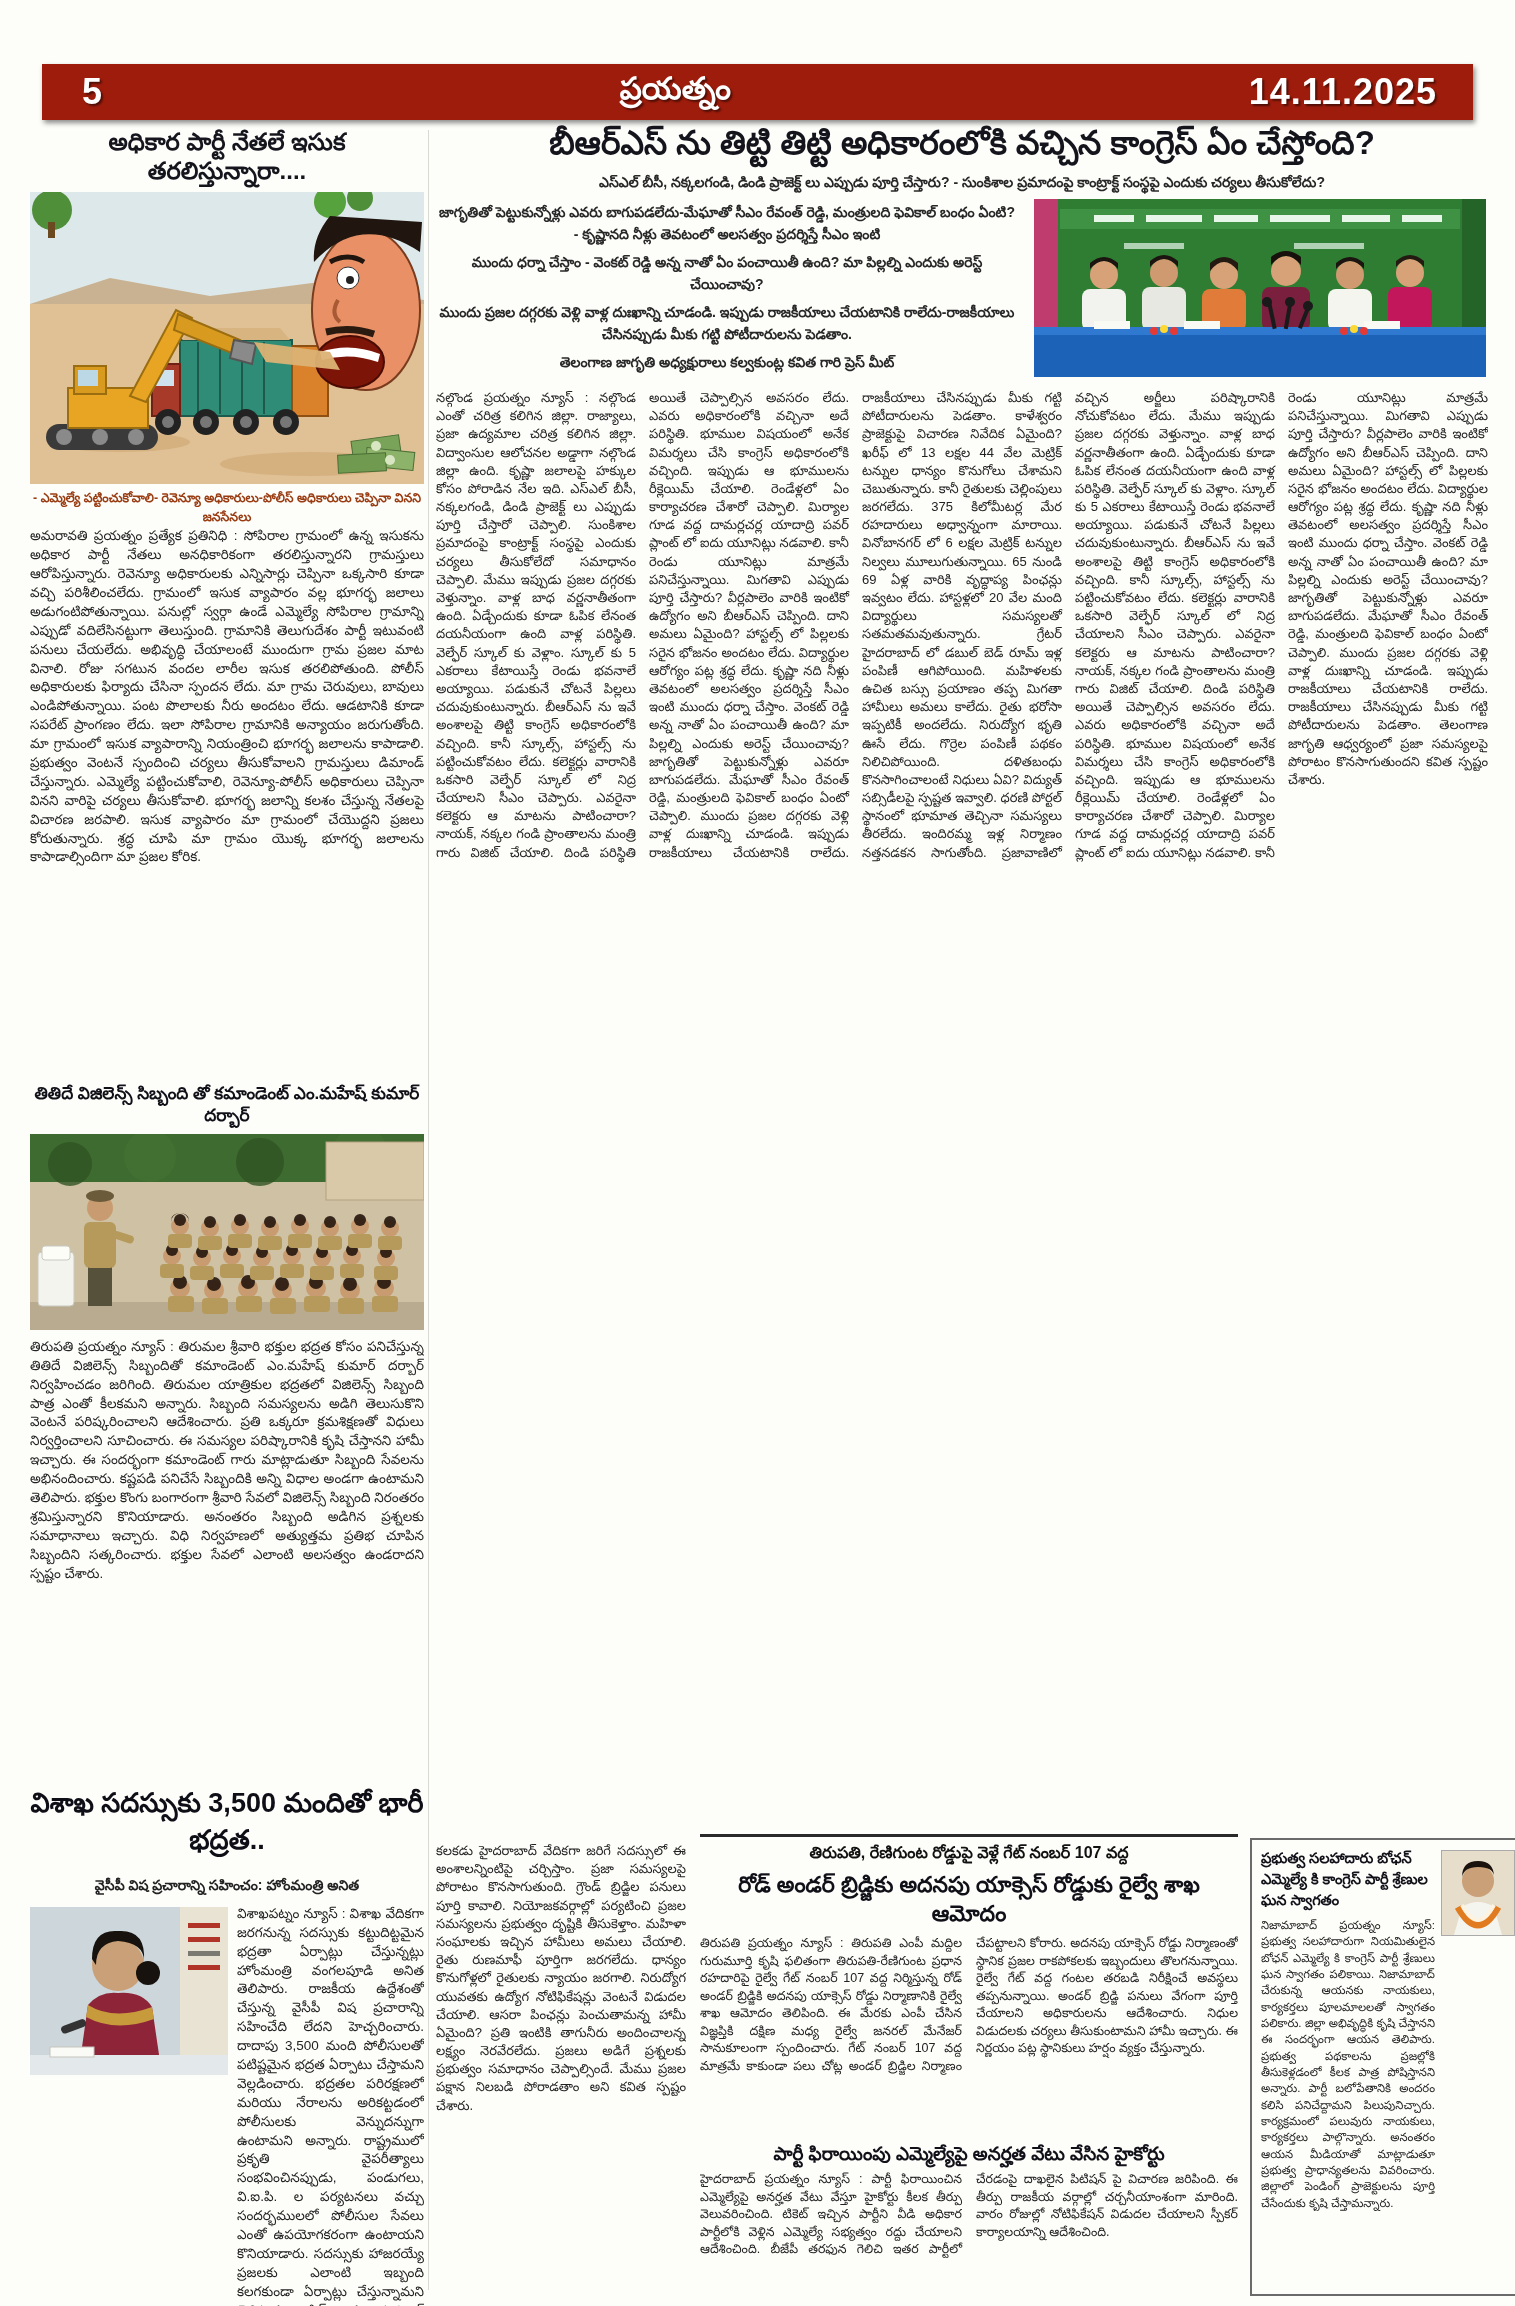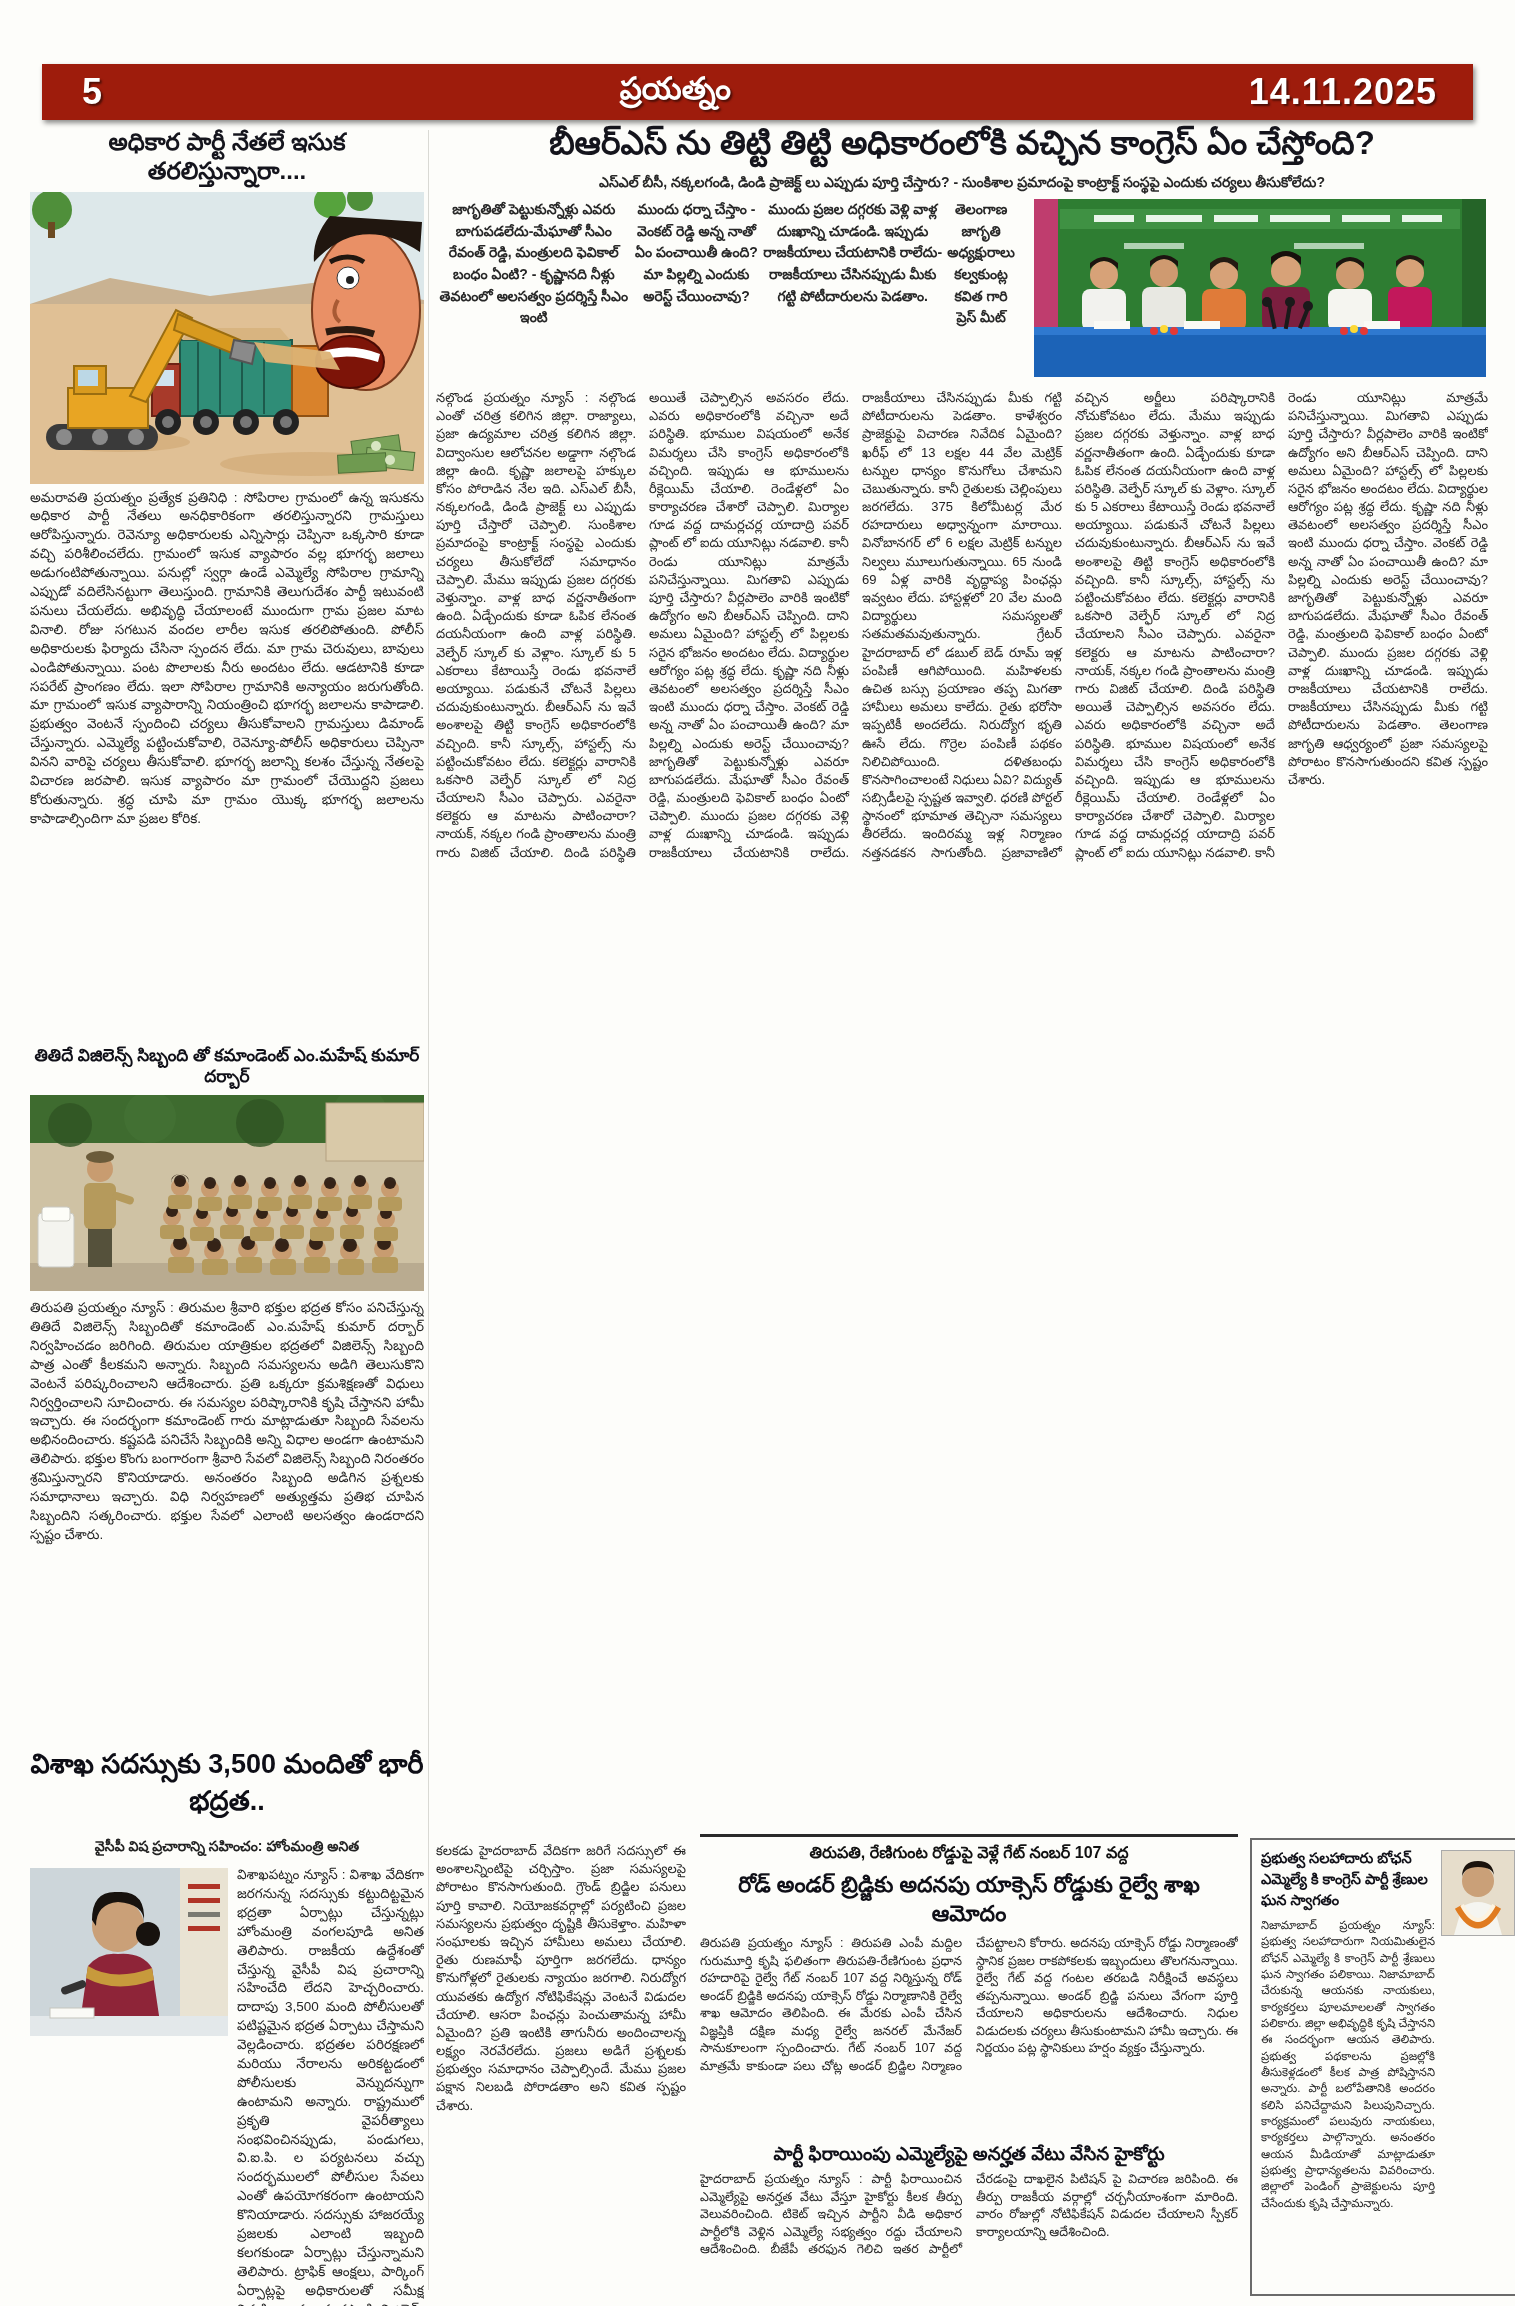--- a/index.html
+++ b/index.html
@@ -29,21 +29,21 @@
   .lc-headline3{margin-top:10px;font-size:27px;font-weight:bold;text-align:center;color:#0e0e16;}
   .lc-byline{margin-top:15px;font-size:14px;font-weight:bold;text-align:center;color:#222;}
   .lc-article3{margin-top:8px;height:455px;overflow:hidden;}
   .fig-vizag{float:left;width:198px;height:168px;margin:2px 9px 4px 0;}
   
   .main-art{position:absolute;left:436px;top:122px;width:1052px;}
   .main-headline{font-size:33px;font-weight:bold;text-align:center;color:#14141c;line-height:1.25;}
   .deck{font-weight:bold;font-size:14px;text-align:center;color:#272727;line-height:1.55;}
   .deck-first{margin-top:9px;}
   .deck-row{display:flex;margin-top:5px;}
-  .deck-left{width:582px;display:flex;flex-direction:row;justify-content:space-around;}
+  .deck-left{width:582px;display:flex;flex-direction:column;justify-content:space-around;}
   .fig-press{width:452px;height:178px;margin-left:16px;flex:none;}
   .main-body{margin-top:12px;height:1408px;column-count:5;column-gap:13px;}
   .main-cont{position:absolute;left:436px;top:1842px;width:250px;height:452px;}
   
   .bridge{position:absolute;left:700px;top:1834px;width:538px;border-top:3px solid #2a2a2a;padding-top:7px;}
   .kicker{font-size:16px;font-weight:bold;text-align:center;color:#111;}
   .bridge-headline{margin-top:5px;font-size:22px;font-weight:bold;text-align:center;color:#101018;line-height:1.3;}
   .bridge-body{margin-top:7px;height:198px;column-count:2;column-gap:14px;font-size:12.5px;}
   .court-headline{margin-top:9px;font-size:18.5px;font-weight:bold;text-align:center;color:#101018;line-height:1.3;}
   .court-body{margin-top:5px;height:100px;column-count:2;column-gap:14px;font-size:12.5px;}
@@ -134,20 +134,21 @@
           <rect x="322" y="246" width="48" height="18" fill="#7aa35a" stroke="#4c6e36" transform="rotate(-8 346 255)"></rect>
           <rect x="336" y="258" width="48" height="18" fill="#8db26a" stroke="#4c6e36" transform="rotate(6 360 267)"></rect>
           <rect x="308" y="262" width="48" height="18" fill="#6f9a50" stroke="#4c6e36" transform="rotate(-3 332 271)"></rect>
           <circle cx="346" cy="254" r="5" fill="#d8e6c2"></circle>
             <circle cx="360" cy="268" r="5" fill="#d8e6c2"></circle>
         </g>
       </svg>
     </div>
 
     <div class="photo-caption">
+      <div>- ఎమ్మెల్యే పట్టించుకోవాలి- రెవెన్యూ అధికారులు-పోలీస్ అధికారులు చెప్పినా వినని జనసేనలు</div>
     </div>
 
     <div class="bodytext lc-body1" style="font-size:13.5px;">అమరావతి ప్రయత్నం ప్రత్యేక ప్రతినిధి : సోపిరాల గ్రామంలో ఉన్న ఇసుకను అధికార పార్టీ నేతలు అనధికారికంగా తరలిస్తున్నారని గ్రామస్తులు ఆరోపిస్తున్నారు. రెవెన్యూ అధికారులకు ఎన్నిసార్లు చెప్పినా ఒక్కసారి కూడా వచ్చి పరిశీలించలేదు. గ్రామంలో ఇసుక వ్యాపారం వల్ల భూగర్భ జలాలు అడుగంటిపోతున్నాయి. పనుల్లో స్వర్గా ఉండే ఎమ్మెల్యే సోపిరాల గ్రామాన్ని ఎప్పుడో వదిలేసినట్టుగా తెలుస్తుంది. గ్రామానికి తెలుగుదేశం పార్టీ ఇటువంటి పనులు చేయలేదు. అభివృద్ధి చేయాలంటే ముందుగా గ్రామ ప్రజల మాట వినాలి. రోజు సగటున వందల లారీల ఇసుక తరలిపోతుంది. పోలీస్ అధికారులకు ఫిర్యాదు చేసినా స్పందన లేదు. మా గ్రామ చెరువులు, బావులు ఎండిపోతున్నాయి. పంట పొలాలకు నీరు అందటం లేదు. ఆడటానికి కూడా సపరేట్ ప్రాంగణం లేదు. ఇలా సోపిరాల గ్రామానికి అన్యాయం జరుగుతోంది. మా గ్రామంలో ఇసుక వ్యాపారాన్ని నియంత్రించి భూగర్భ జలాలను కాపాడాలి. ప్రభుత్వం వెంటనే స్పందించి చర్యలు తీసుకోవాలని గ్రామస్తులు డిమాండ్ చేస్తున్నారు. ఎమ్మెల్యే పట్టించుకోవాలి, రెవెన్యూ-పోలీస్ అధికారులు చెప్పినా వినని వారిపై చర్యలు తీసుకోవాలి. భూగర్భ జలాన్ని కలశం చేస్తున్న నేతలపై విచారణ జరపాలి. ఇసుక వ్యాపారం మా గ్రామంలో చేయొద్దని ప్రజలు కోరుతున్నారు. శ్రద్ధ చూపి మా గ్రామం యొక్క భూగర్భ జలాలను కాపాడాల్సిందిగా మా ప్రజల కోరిక.</div>
 
     <div class="lc-subhead">తితిదే విజిలెన్స్ సిబ్బంది తో కమాండెంట్ ఎం.మహేష్ కుమార్ దర్బార్</div>
 
     <div class="figure fig-vigilance">
       <svg width="394" height="196" viewBox="0 0 394 196">
         <rect width="394" height="196" fill="#cfc2a4"></rect>
         <rect width="394" height="48" fill="#3e6b2f"></rect>

